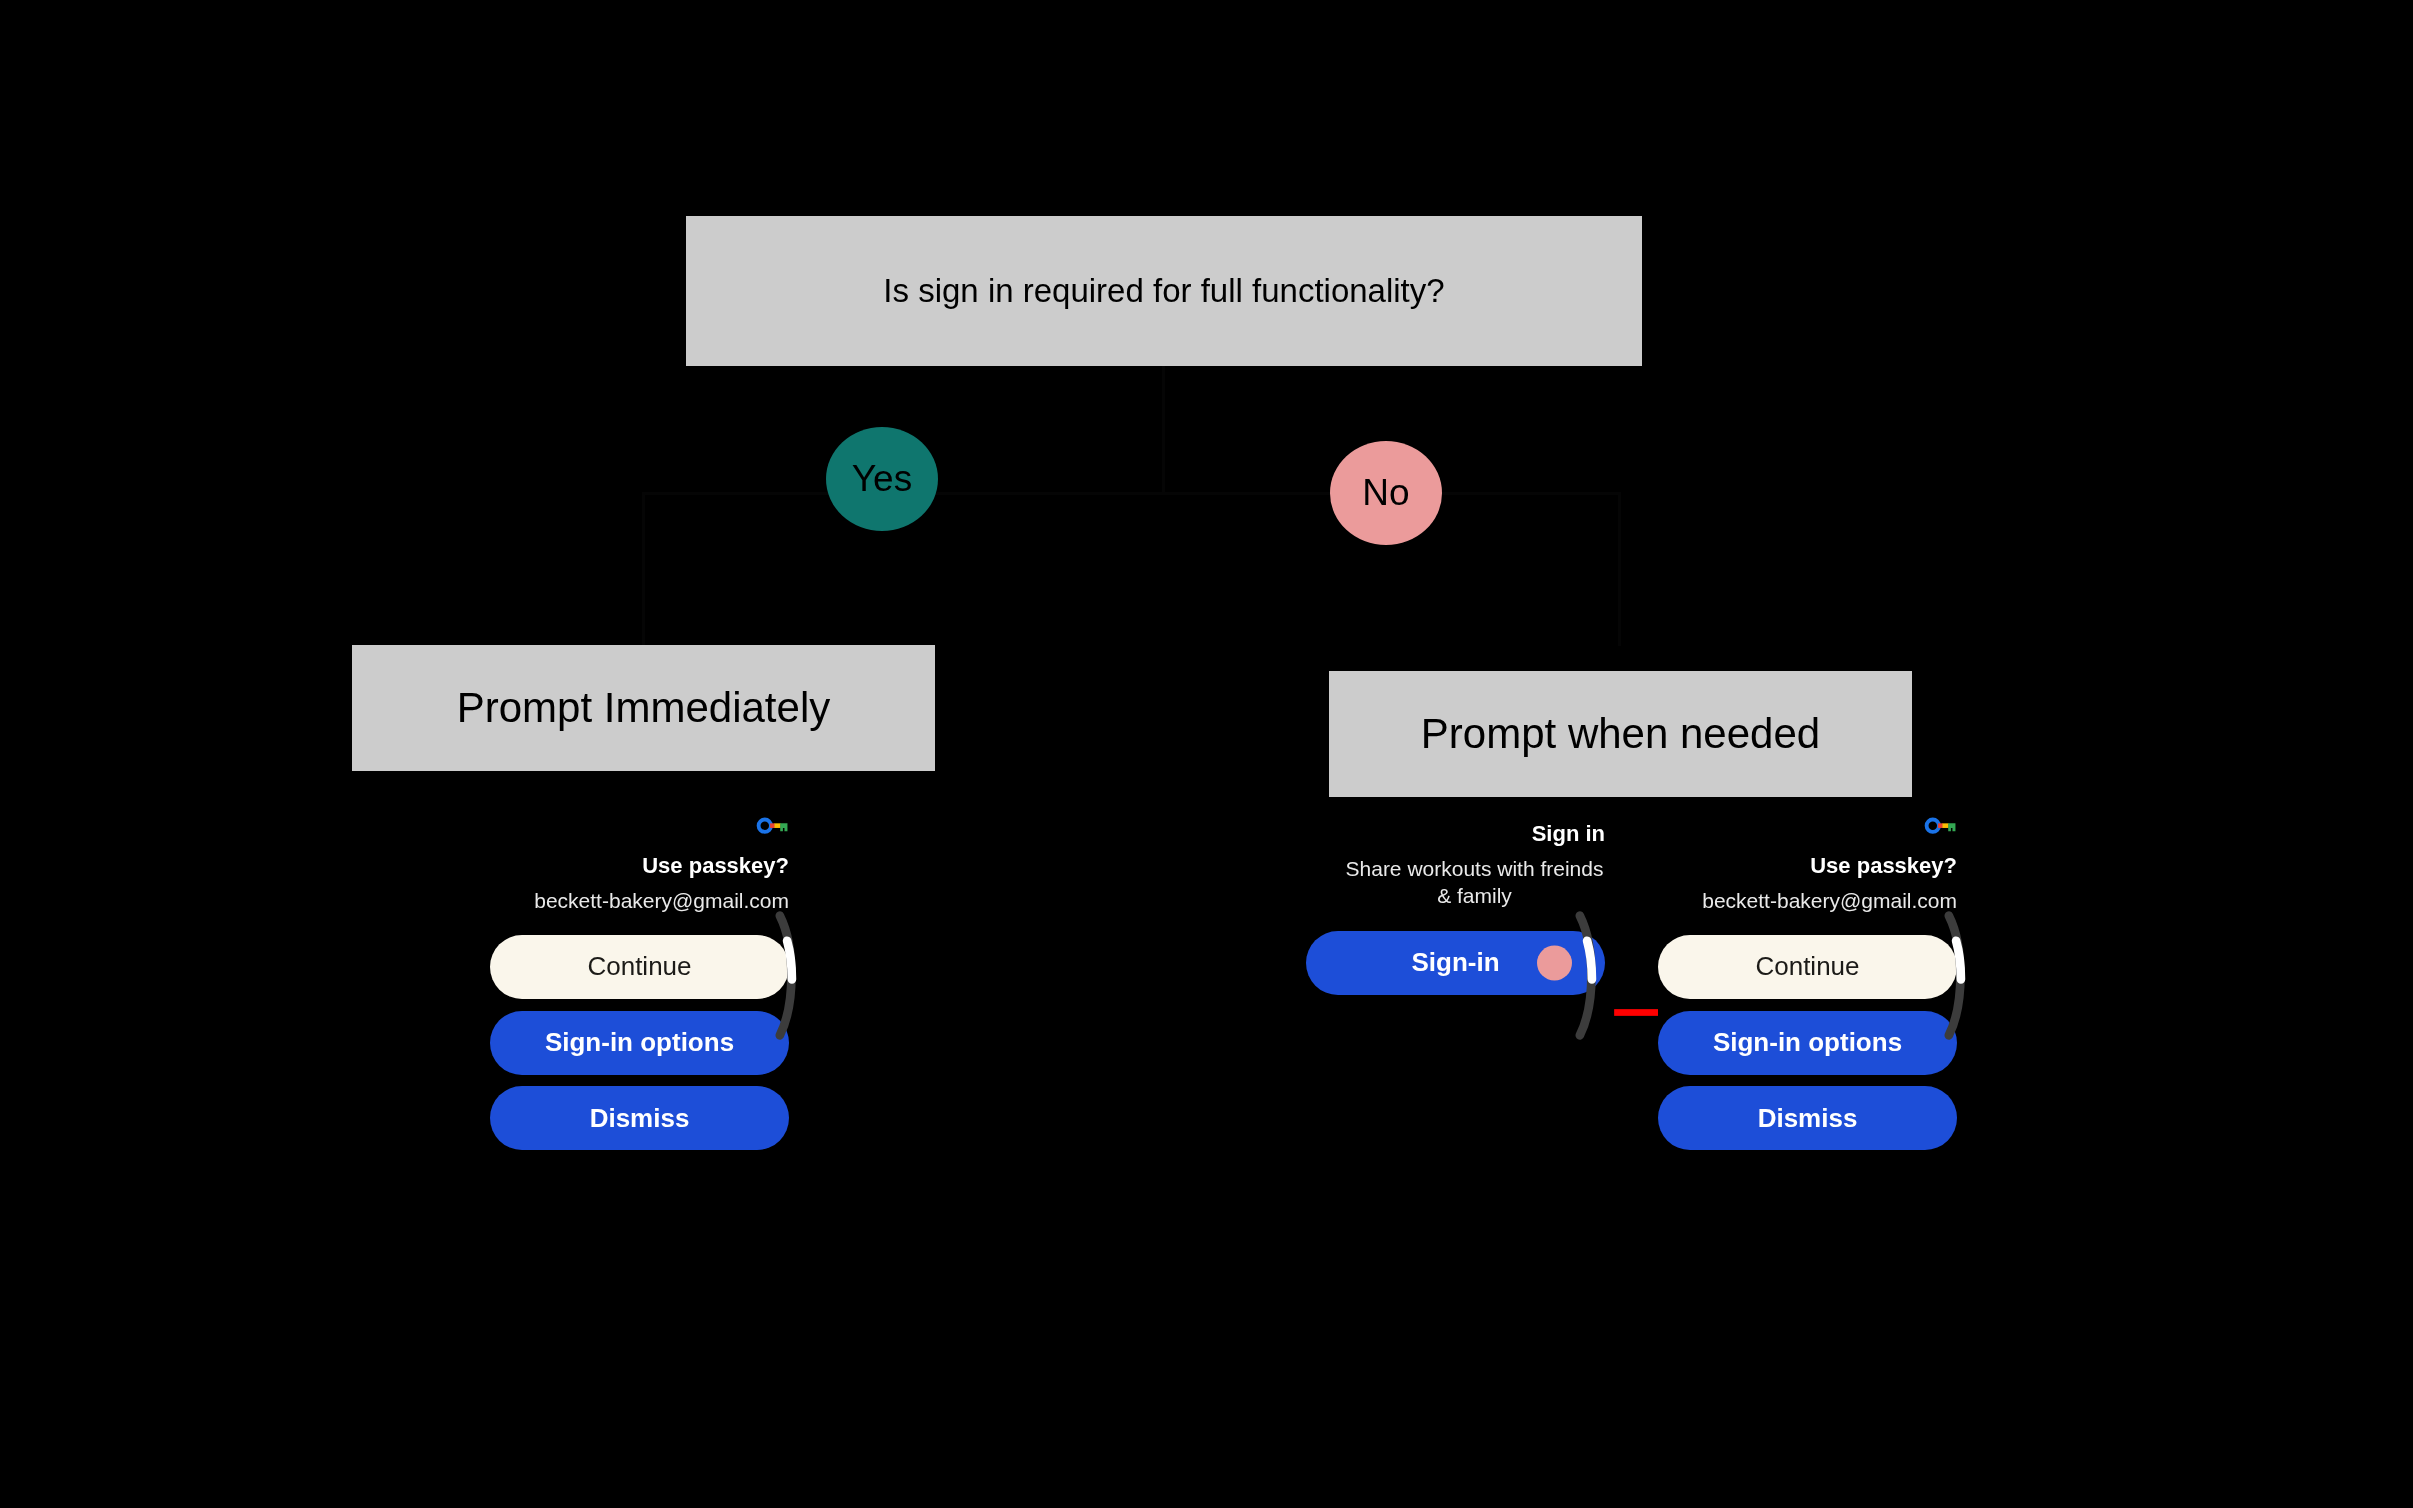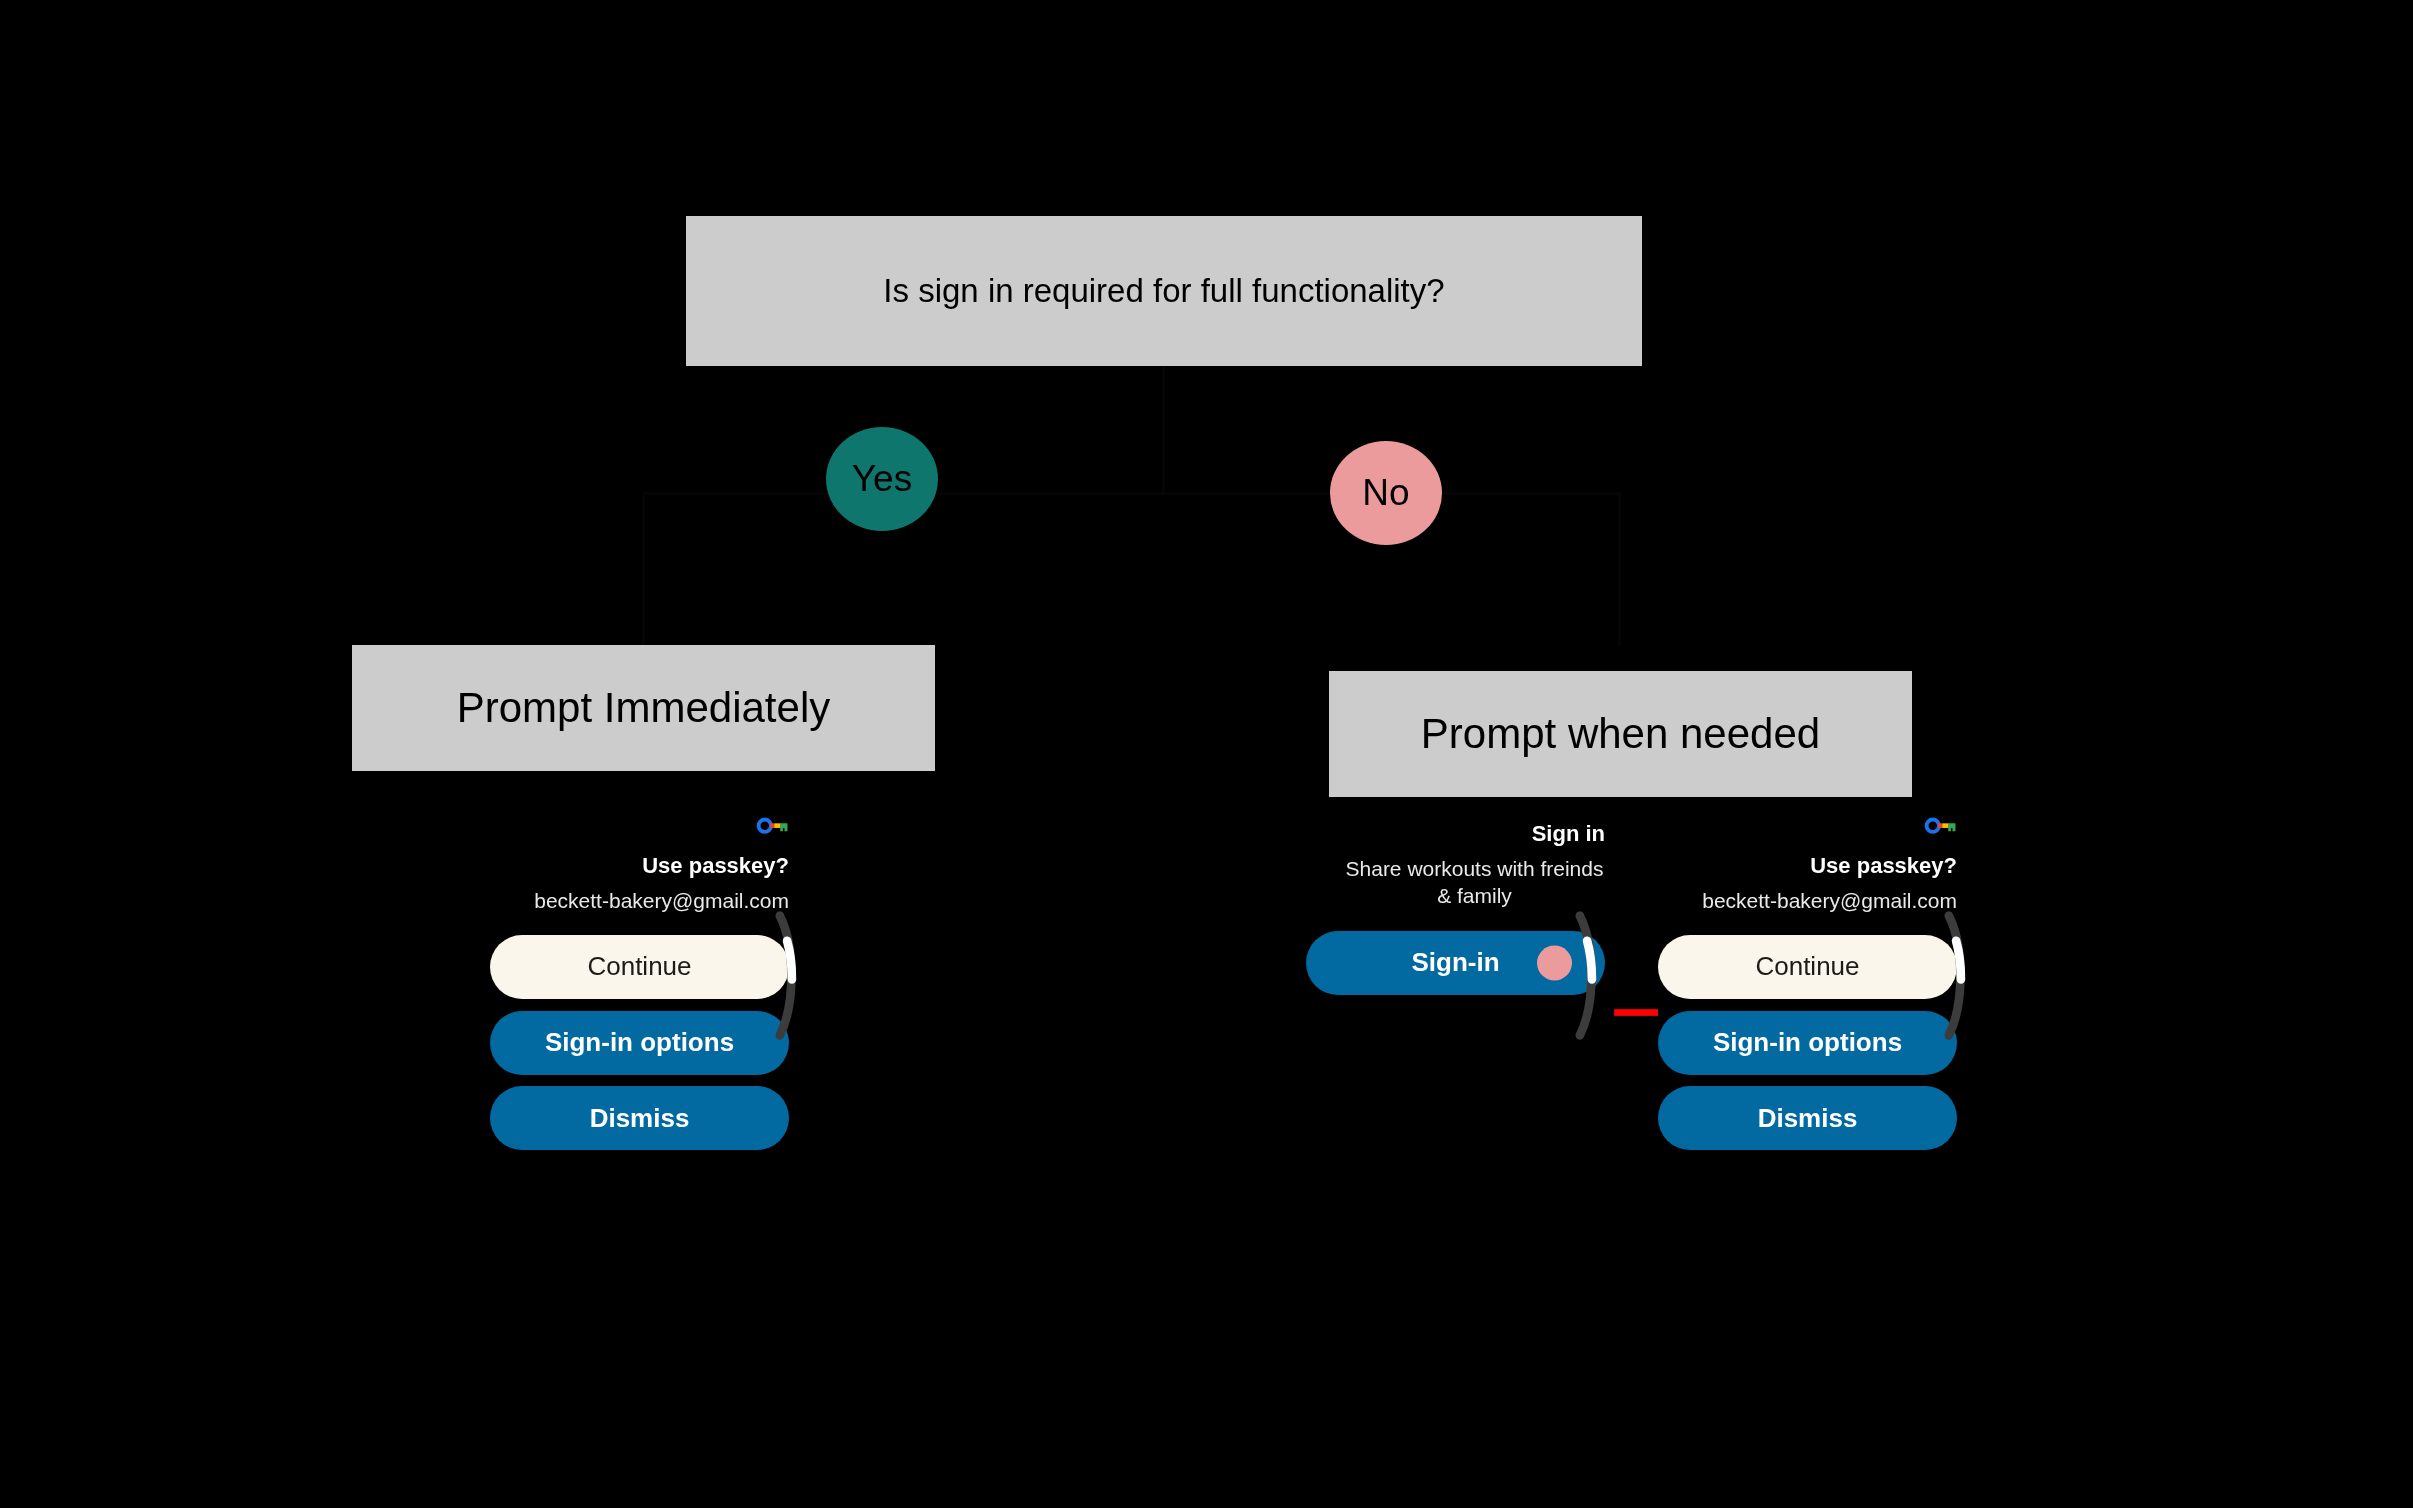--- a/index.html
+++ b/index.html
@@ -132,21 +132,21 @@
     padding: 5.8px 17.4px;
     position: relative;
     margin-top: 11.6px;
   }
   .btn-primary {
     background: #faf6eb;
     color: #1c1b18;
     font-weight: 400;
   }
   .btn-secondary {
-    background: #0369a1;
+    background: #1d4ed8;
     color: #ffffff;
   }
   .btn-dot {
     position: absolute;
     right: 33px;
     top: 50%;
     transform: translateY(-50%);
     width: 35px;
     height: 35px;
     border-radius: 50%;

